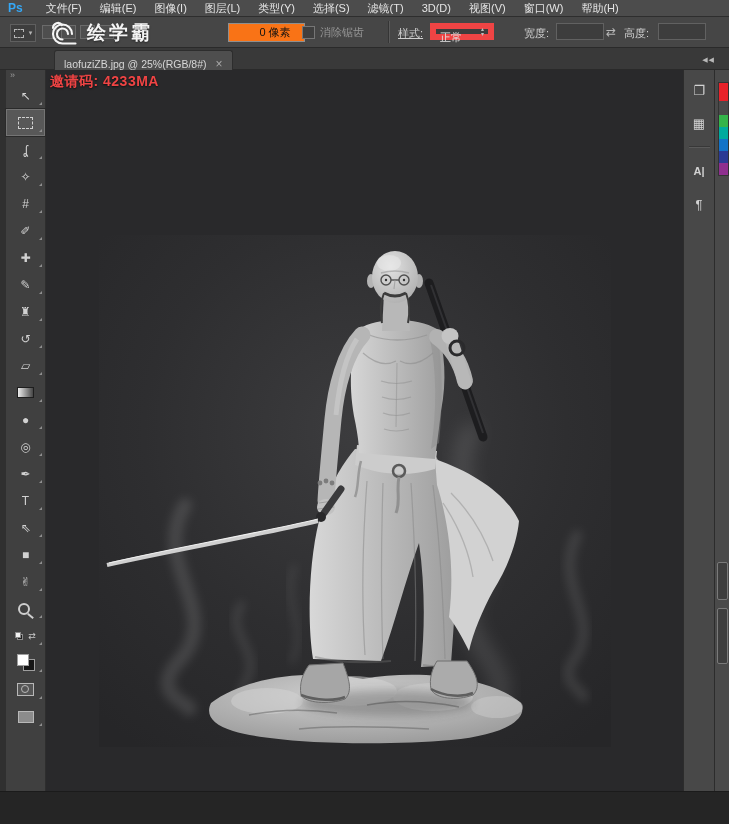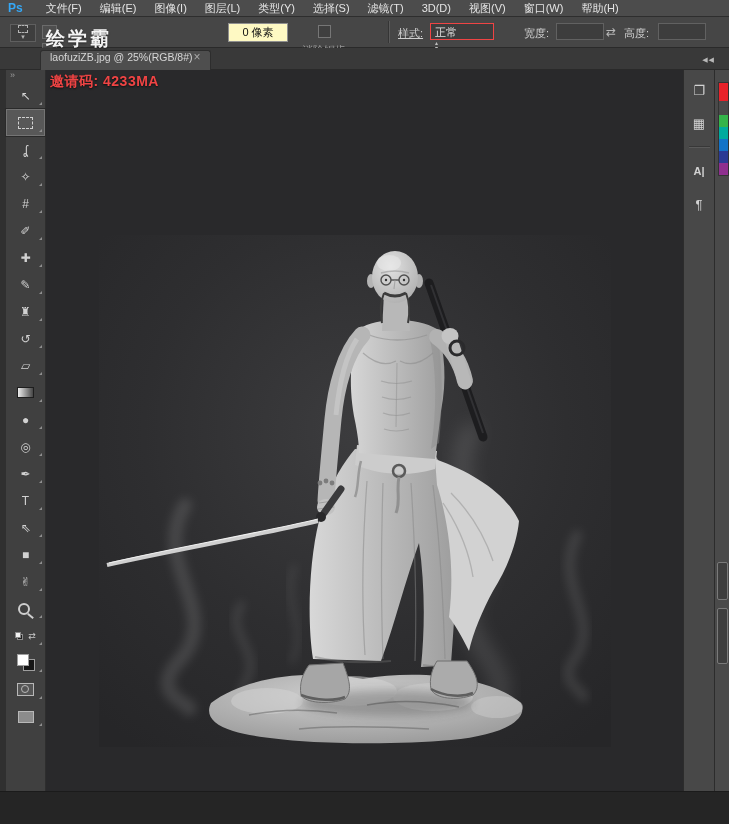--- a/index.html
+++ b/index.html
@@ -8,51 +8,51 @@
 
   
   .menubar{position:absolute;left:0;top:0;width:100%;height:17px;background:#4c4c4c;
            border-bottom:1px solid #2e2e2e;display:flex;align-items:center;padding-left:8px;box-sizing:border-box;}
   .ps-logo{color:#35a7f5;font-weight:bold;font-size:12px;margin-right:14px;}
   .menu-item{color:#e4e4e4;font-size:11px;padding:0 9px;line-height:17px;cursor:default;white-space:nowrap;}
 
   
   .optionsbar{position:absolute;left:0;top:17px;width:100%;height:31px;background:#464646;
               border-bottom:1px solid #2a2a2a;box-sizing:border-box;}
-  .optionsbar>*{position:absolute;flex-direction:column;}
+  .optionsbar>*{position:absolute;}
   .ob-preset{left:10px;top:7px;width:24px;height:16px;border:1px solid #5f5f5f;background:#3e3e3e;
              display:flex;align-items:center;justify-content:space-around;}
   .ob-preset .pbox{width:8px;height:7px;border:1px dashed #b5b5b5;}
   .ob-preset .caret{color:#b5b5b5;font-size:7px;}
   .ob-modes{left:42px;top:8px;display:flex;gap:4px;opacity:.55;}
   .ob-modes span{width:13px;height:12px;border:1px solid #8a8a8a;background:#565656;display:inline-block;}
-  .ob-feather{left:228px;top:6px;width:58px;height:17px;background:#fef9c3;border:1px solid #8f8f8f;
-              color:#101010;font-size:11px;line-height:17px;text-align:center;}
+  .ob-feather{left:228px;top:6px;width:58px;height:17px;background:#f97316;border:1px solid #8f8f8f;
+              color:#101010;font-size:11px;line-height:17px;text-align:center;padding-left:17px;}
   .ob-anti{left:302px;top:8px;display:flex;align-items:center;gap:5px;}
   .ob-anti .cb{width:11px;height:11px;border:1px solid #767676;background:#3f3f3f;display:inline-block;}
   .ob-anti .lbl{color:#969696;font-size:11px;}
   .ob-sep{left:388px;top:4px;width:1px;height:22px;background:#353535;border-right:1px solid #5a5a5a;}
   .ob-label{color:#cfcfcf;font-size:11px;top:9px;}
   .lb-style{left:398px;text-decoration:underline;} .lb-w{left:524px;} .lb-h{left:624px;}
-  .ob-dd{left:430px;top:6px;width:64px;height:17px;background:#3d3d3d;border:1px solid #ef4444;
+  .ob-dd{left:430px;top:6px;width:64px;height:17px;background:#3d3d3d;border:6px solid #ef4444;
          color:#e2e2e2;font-size:11px;line-height:17px;display:flex;justify-content:space-between;
          padding:0 4px;box-sizing:border-box;cursor:pointer;}
   .ob-dd .spin{display:flex;flex-direction:column;justify-content:center;line-height:5px;font-size:6px;color:#bdbdbd;}
   .ob-input{top:6px;width:40px;height:15px;background:#3d3d3d;border:1px solid #616161;color:#e0e0e0;
             font-size:11px;padding:0 3px;}
   .in-w{left:556px;} .in-h{left:658px;}
   .ob-swap{left:606px;top:8px;color:#b8b8b8;font-size:12px;cursor:pointer;}
   .watermark{left:46px;top:2px;height:27px;display:flex;align-items:center;gap:7px;z-index:3;}
   .wm-text{color:rgba(255,255,255,.95);font-size:19px;font-weight:bold;letter-spacing:3px;
            text-shadow:0 1px 2px rgba(0,0,0,.45);}
 
   
   .tabbar{position:absolute;left:0;top:48px;width:100%;height:22px;background:#393939;border-bottom:1px solid #2a2a2a;box-sizing:border-box;}
-  .tab{position:absolute;left:40px;top:2px;height:20px;background:#4e4e4e;border:1px solid #2d2d2d;border-bottom:none;
-       border-radius:3px 3px 0 0;display:flex;align-items:flex-start;padding:0 9px;gap:1px;cursor:pointer;box-sizing:border-box;}
+  .tab{position:absolute;left:54px;top:2px;height:20px;background:#4e4e4e;border:1px solid #2d2d2d;border-bottom:none;
+       border-radius:3px 3px 0 0;display:flex;align-items:flex-end;padding:0 9px;gap:9px;cursor:pointer;box-sizing:border-box;}
   .tab-title{color:#d6d6d6;font-size:10.5px;white-space:nowrap;}
   .tab-close{color:#a8a8a8;font-size:12px;line-height:12px;cursor:pointer;}
   .dock-collapse{position:absolute;right:14px;top:8px;color:#b8b8b8;font-size:7px;letter-spacing:1px;cursor:pointer;}
 
   
   .toolbar{position:absolute;left:6px;top:70px;width:40px;bottom:32px;background:#404040;
            border-right:1px solid #2e2e2e;box-sizing:border-box;}
   .tb-collapse{height:12px;color:#9a9a9a;font-size:9px;line-height:11px;padding-left:4px;cursor:pointer;}
   .tool{width:100%;height:27px;display:flex;align-items:center;justify-content:center;gap:1px;
         color:#d2d2d2;font-size:12px;cursor:pointer;position:relative;box-sizing:border-box;}

